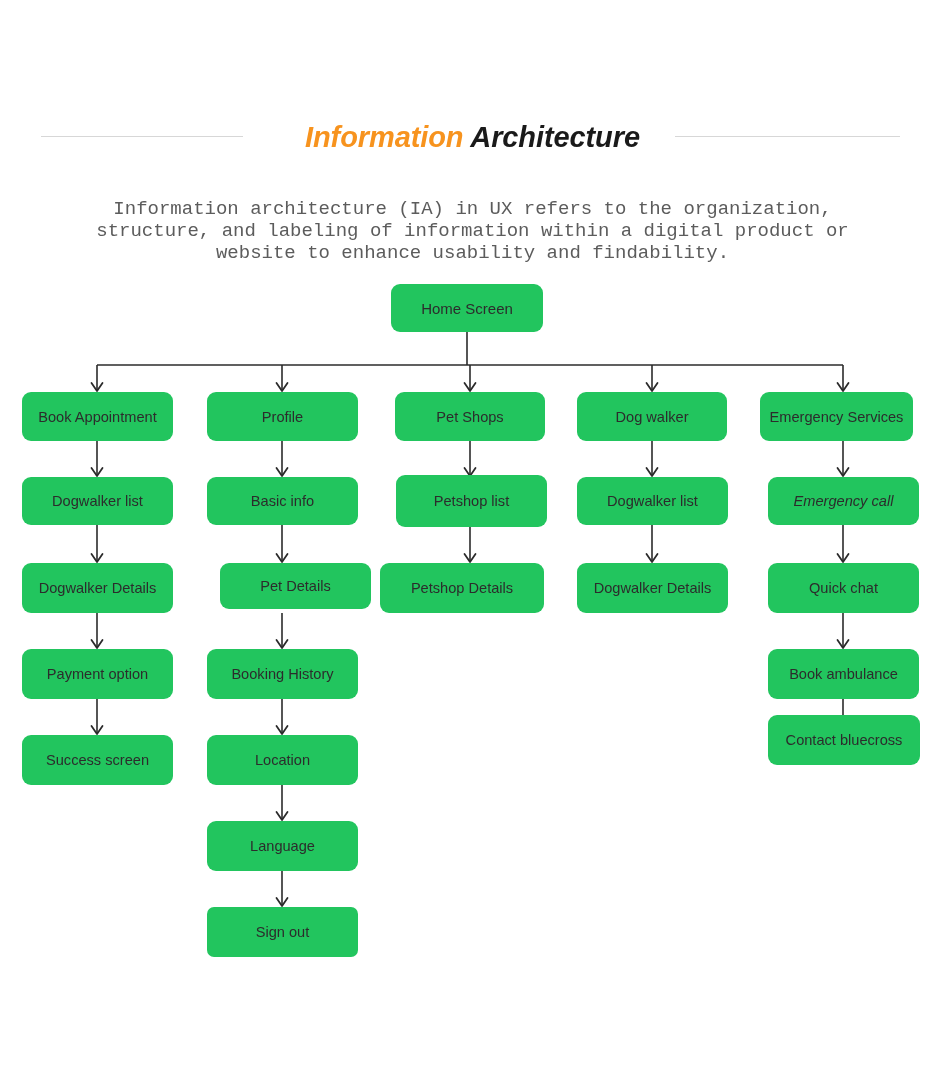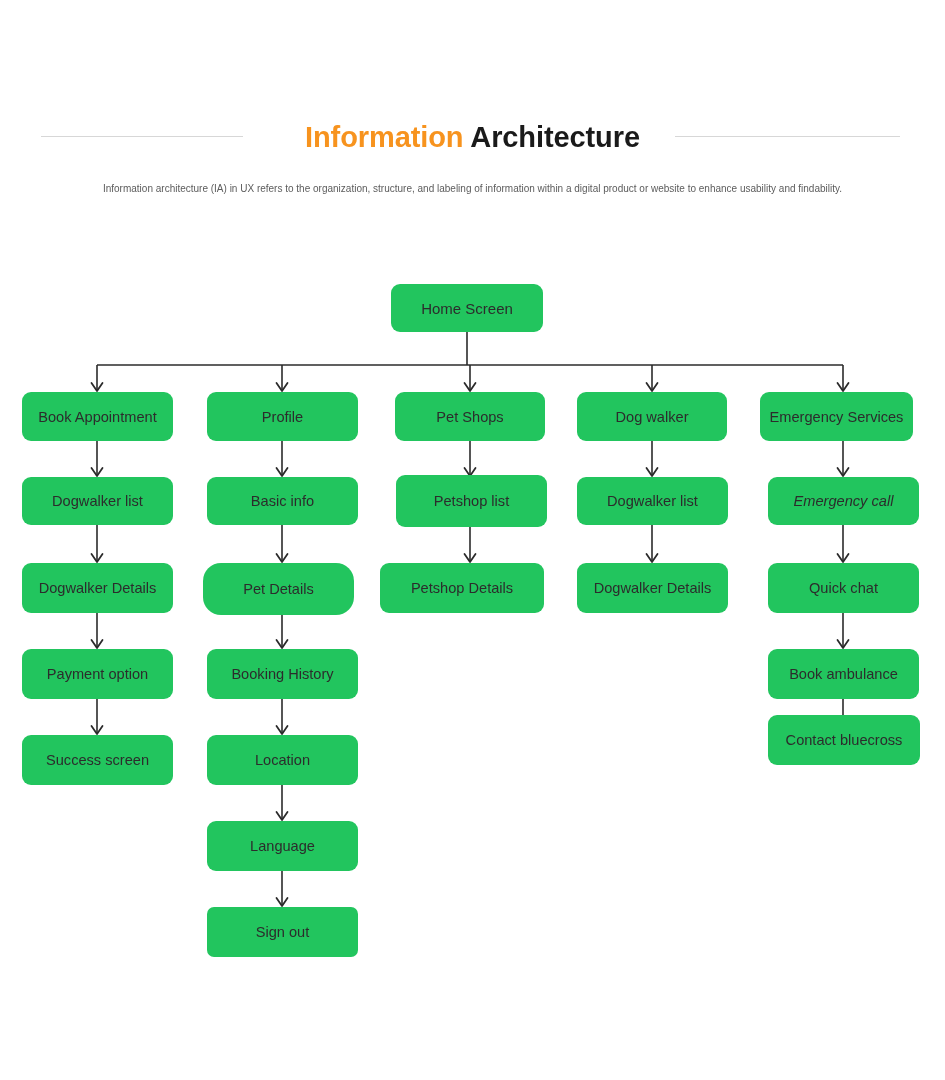--- a/index.html
+++ b/index.html
@@ -28,43 +28,45 @@
     position: absolute;
     left: 0;
     top: 0;
     width: 945px;
     text-align: center;
     font-size: 29px;
     font-weight: bold;
     letter-spacing: -0.1px;
     line-height: 50px;
     white-space: nowrap;
+    font-style: italic;
   }
   #page-title .accent { color: #F7931E; }
   #page-title .plain  { color: #1a1a1a; }
 
   .rule {
     position: absolute;
     top: 24px;
     height: 1px;
     background: #d7d7d7;
   }
   #rule-left  { left: 41px;  width: 202px; }
   #rule-right { left: 675px; width: 225px; }
 
   
   #description {
     position: absolute;
     left: 60px;
-    top: 178px;
+    top: 198px;
     width: 825px;
     text-align: center;
-    font-size: 10px;
+    font-size: 19px;
     line-height: 22px;
     color: #5c5c5c;
+    font-family: Liberation Mono, monospace;
   }
 
   
   #diagram {
     position: absolute;
     left: 0;
     top: 0;
     width: 945px;
     height: 1080px;
   }
@@ -175,21 +177,21 @@
       </div>
       <div class="node" style="left: 22px; top: 735px; width: 151px; height: 50px;">
         <span>Success screen</span>
       </div>
       <div class="node" style="left: 207px; top: 392px; width: 151px; height: 49px;">
         <span>Profile</span>
       </div>
       <div class="node" style="left: 207px; top: 477px; width: 151px; height: 48px;">
         <span>Basic info</span>
       </div>
-      <div class="node" style="left: 203px; top: 563px; width: 151px; height: 52px; border-radius: 18px;">
+      <div class="node" style="left: 220px; top: 563px; width: 151px; height: 46px;">
         <span>Pet Details</span>
       </div>
       <div class="node" style="left: 207px; top: 649px; width: 151px; height: 50px;">
         <span>Booking History</span>
       </div>
       <div class="node" style="left: 207px; top: 735px; width: 151px; height: 50px;">
         <span>Location</span>
       </div>
       <div class="node" style="left: 207px; top: 821px; width: 151px; height: 50px;">
         <span>Language</span>

